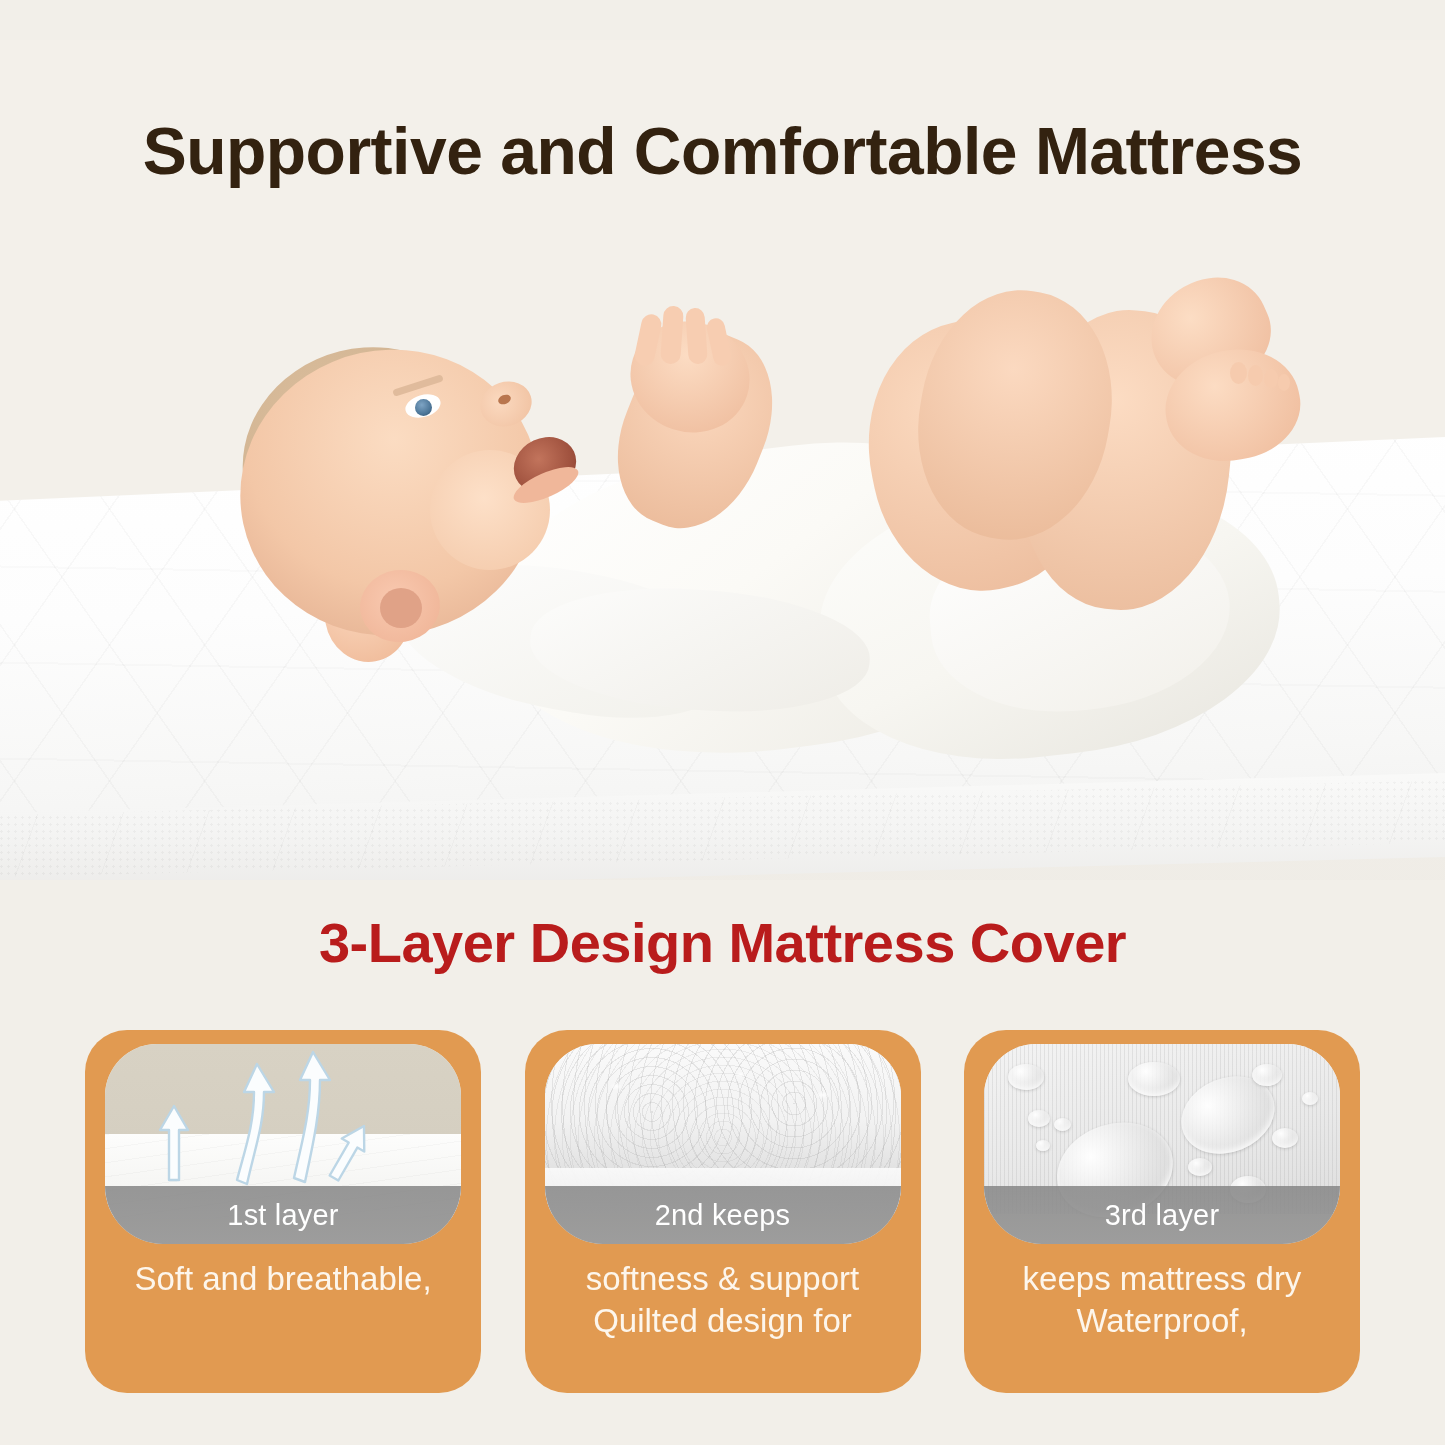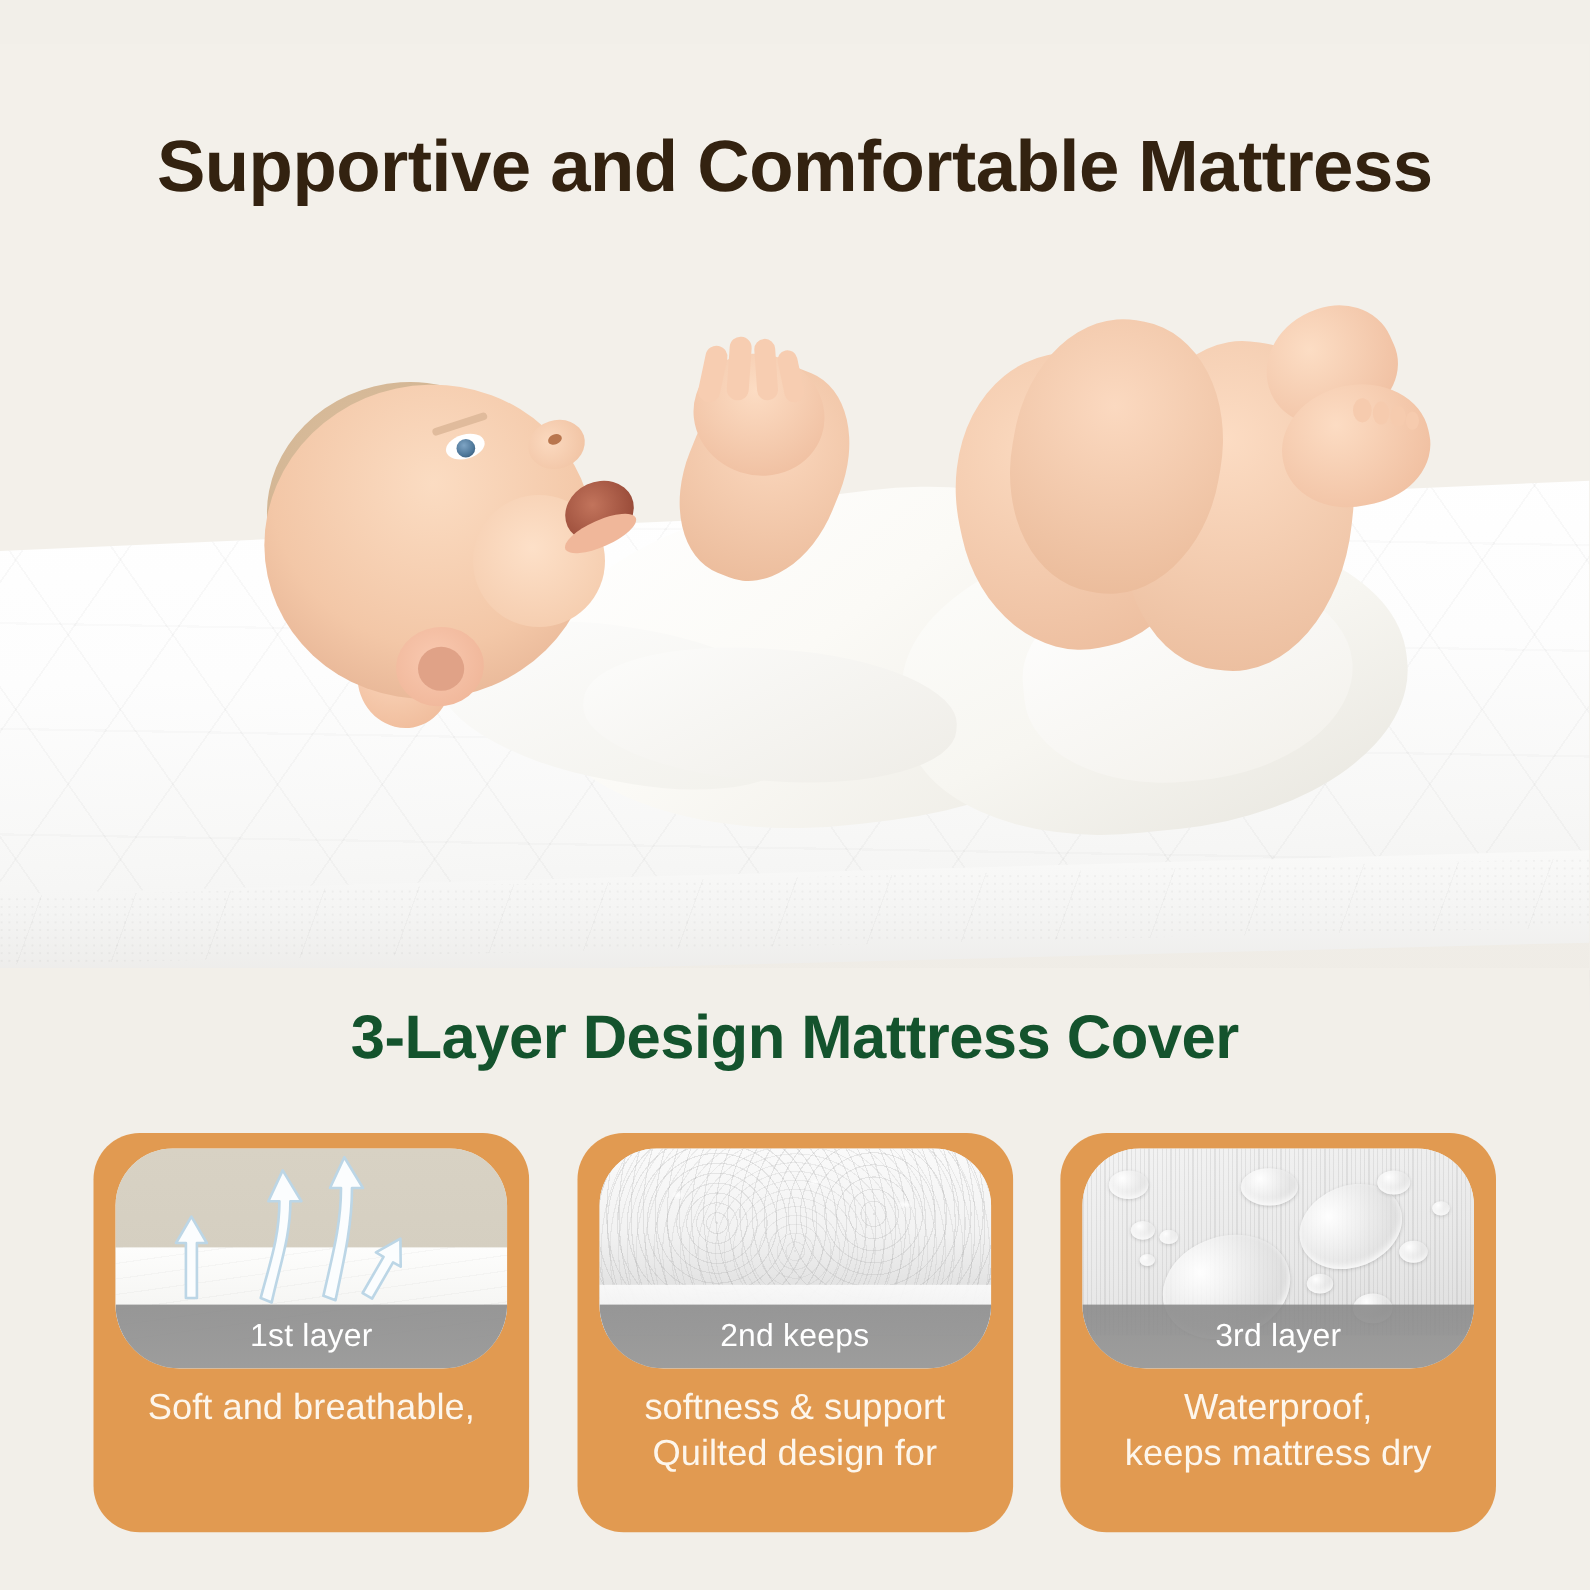--- a/index.html
+++ b/index.html
@@ -113,21 +113,21 @@
   .diaper{left:700px;top:250px;width:300px;height:190px;border-radius:46% 50% 50% 46%;
           background:linear-gradient(160deg,#ffffff,#f2f0ea);transform:rotate(-5deg);}
 
   
   .bottom-section{
     position:absolute;left:0;top:880px;width:1445px;height:565px;
     background:#f2efe9;
   }
   .subhead{
     position:absolute;left:0;top:30px;width:1445px;text-align:center;
-    font-size:56px;font-weight:700;color:#14532d;letter-spacing:-0.5px;
+    font-size:56px;font-weight:700;color:#b91c1c;letter-spacing:-0.5px;
     white-space:nowrap;
   }
 
   .cards{
     position:absolute;left:85px;top:150px;width:1275px;height:363px;
     display:flex;justify-content:space-between;gap:16px;
   }
   .card{
     position:relative;width:396px;height:363px;
     background:#e19a51;border-radius:42px;
@@ -312,20 +312,20 @@
           <div class="drop" style="left:268px;top:20px;width:30px;height:22px;"></div>
           <div class="drop" style="left:288px;top:84px;width:26px;height:20px;"></div>
           <div class="drop" style="left:204px;top:114px;width:24px;height:18px;"></div>
           <div class="drop" style="left:246px;top:132px;width:36px;height:27px;"></div>
           <div class="drop" style="left:318px;top:48px;width:16px;height:13px;"></div>
           <div class="layer-band">
             <span class="layer-label">3rd layer</span>
           </div>
         </div>
         <div class="card-text">
+          <span class="ln">keeps mattress dry</span>
           <span class="ln">Waterproof,</span>
-          <span class="ln">keeps mattress dry</span>
         </div>
       </div>
 
     </div>
   </div>
 </div>
 
 </body></html>

